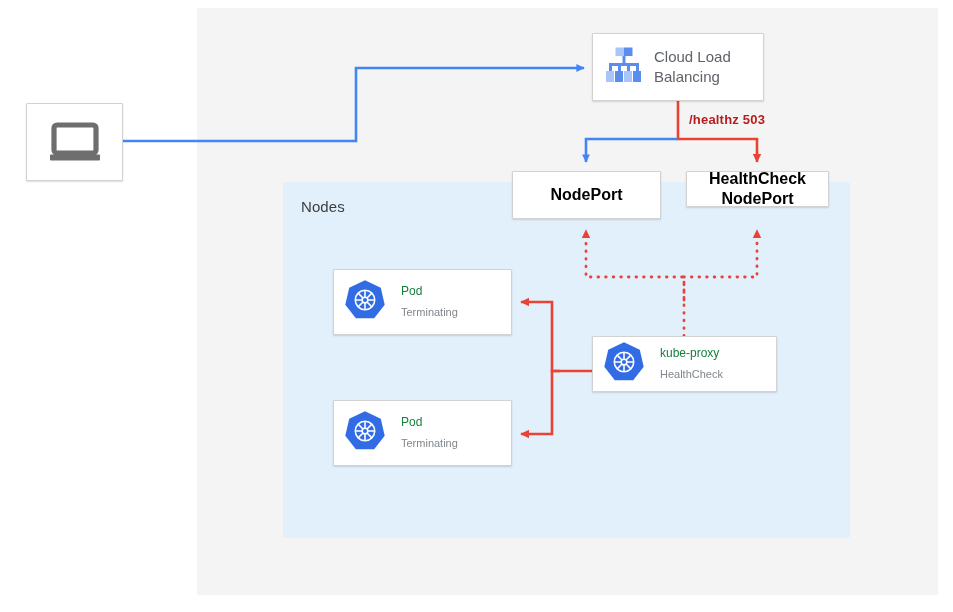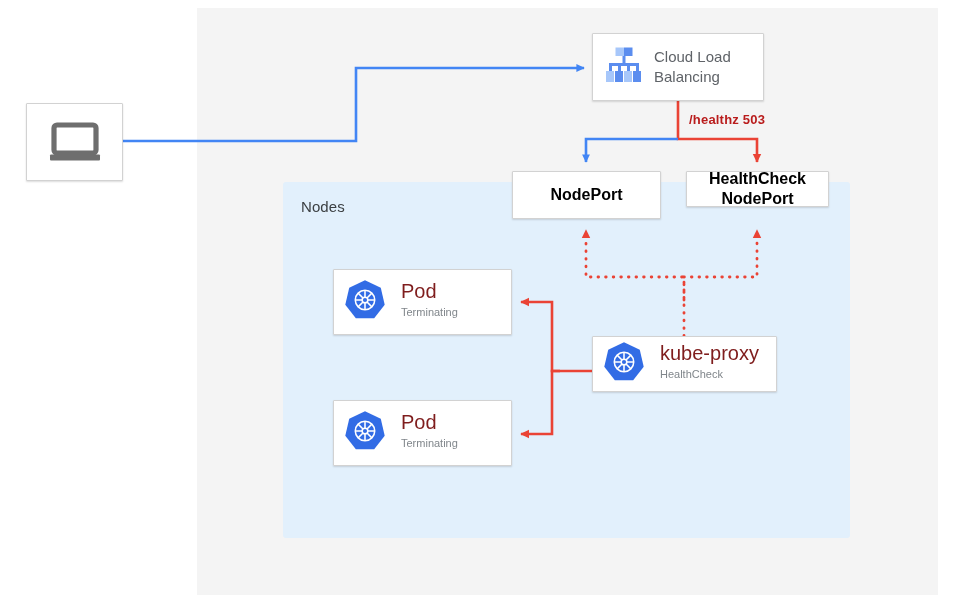--- a/index.html
+++ b/index.html
@@ -59,22 +59,22 @@
     display: flex;
     align-items: center;
     border-radius: 1px;
   }
   .card-label-wrap {
     display: flex;
     flex-direction: column;
     justify-content: center;
   }
   .card-title {
-    font-size: 20px;
-    color: #7f1d1d;
+    font-size: 12px;
+    color: #15803d;
     line-height: 21px;
     white-space: nowrap;
   }
   .card-sub {
     font-size: 11px;
     color: #80868b;
     line-height: 21px;
     white-space: nowrap;
   }
   

